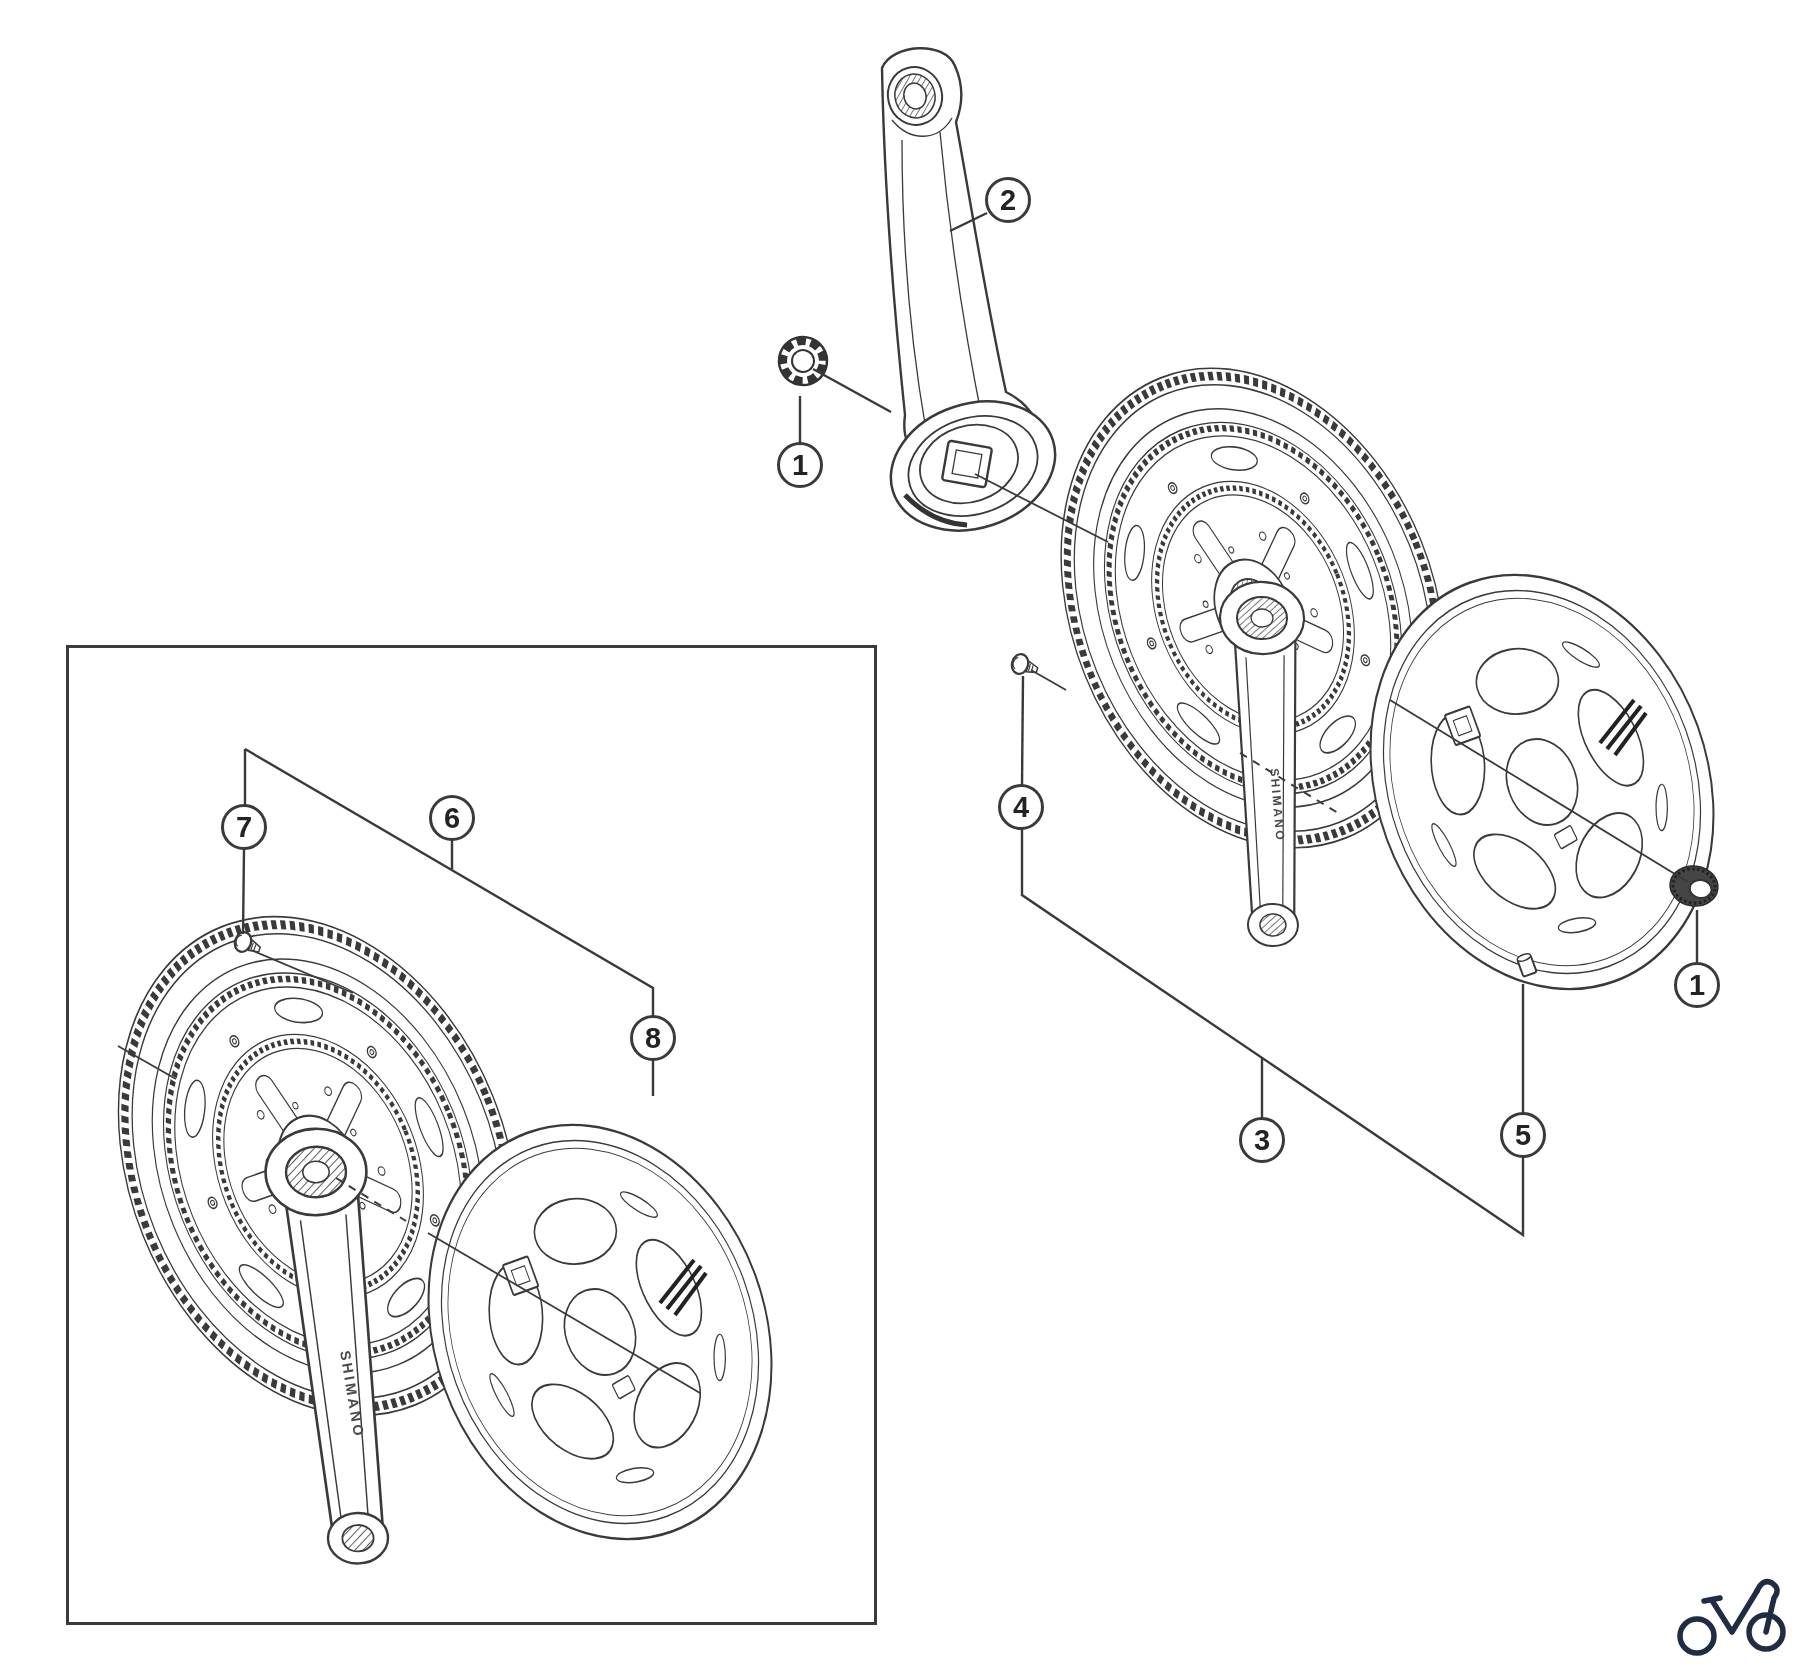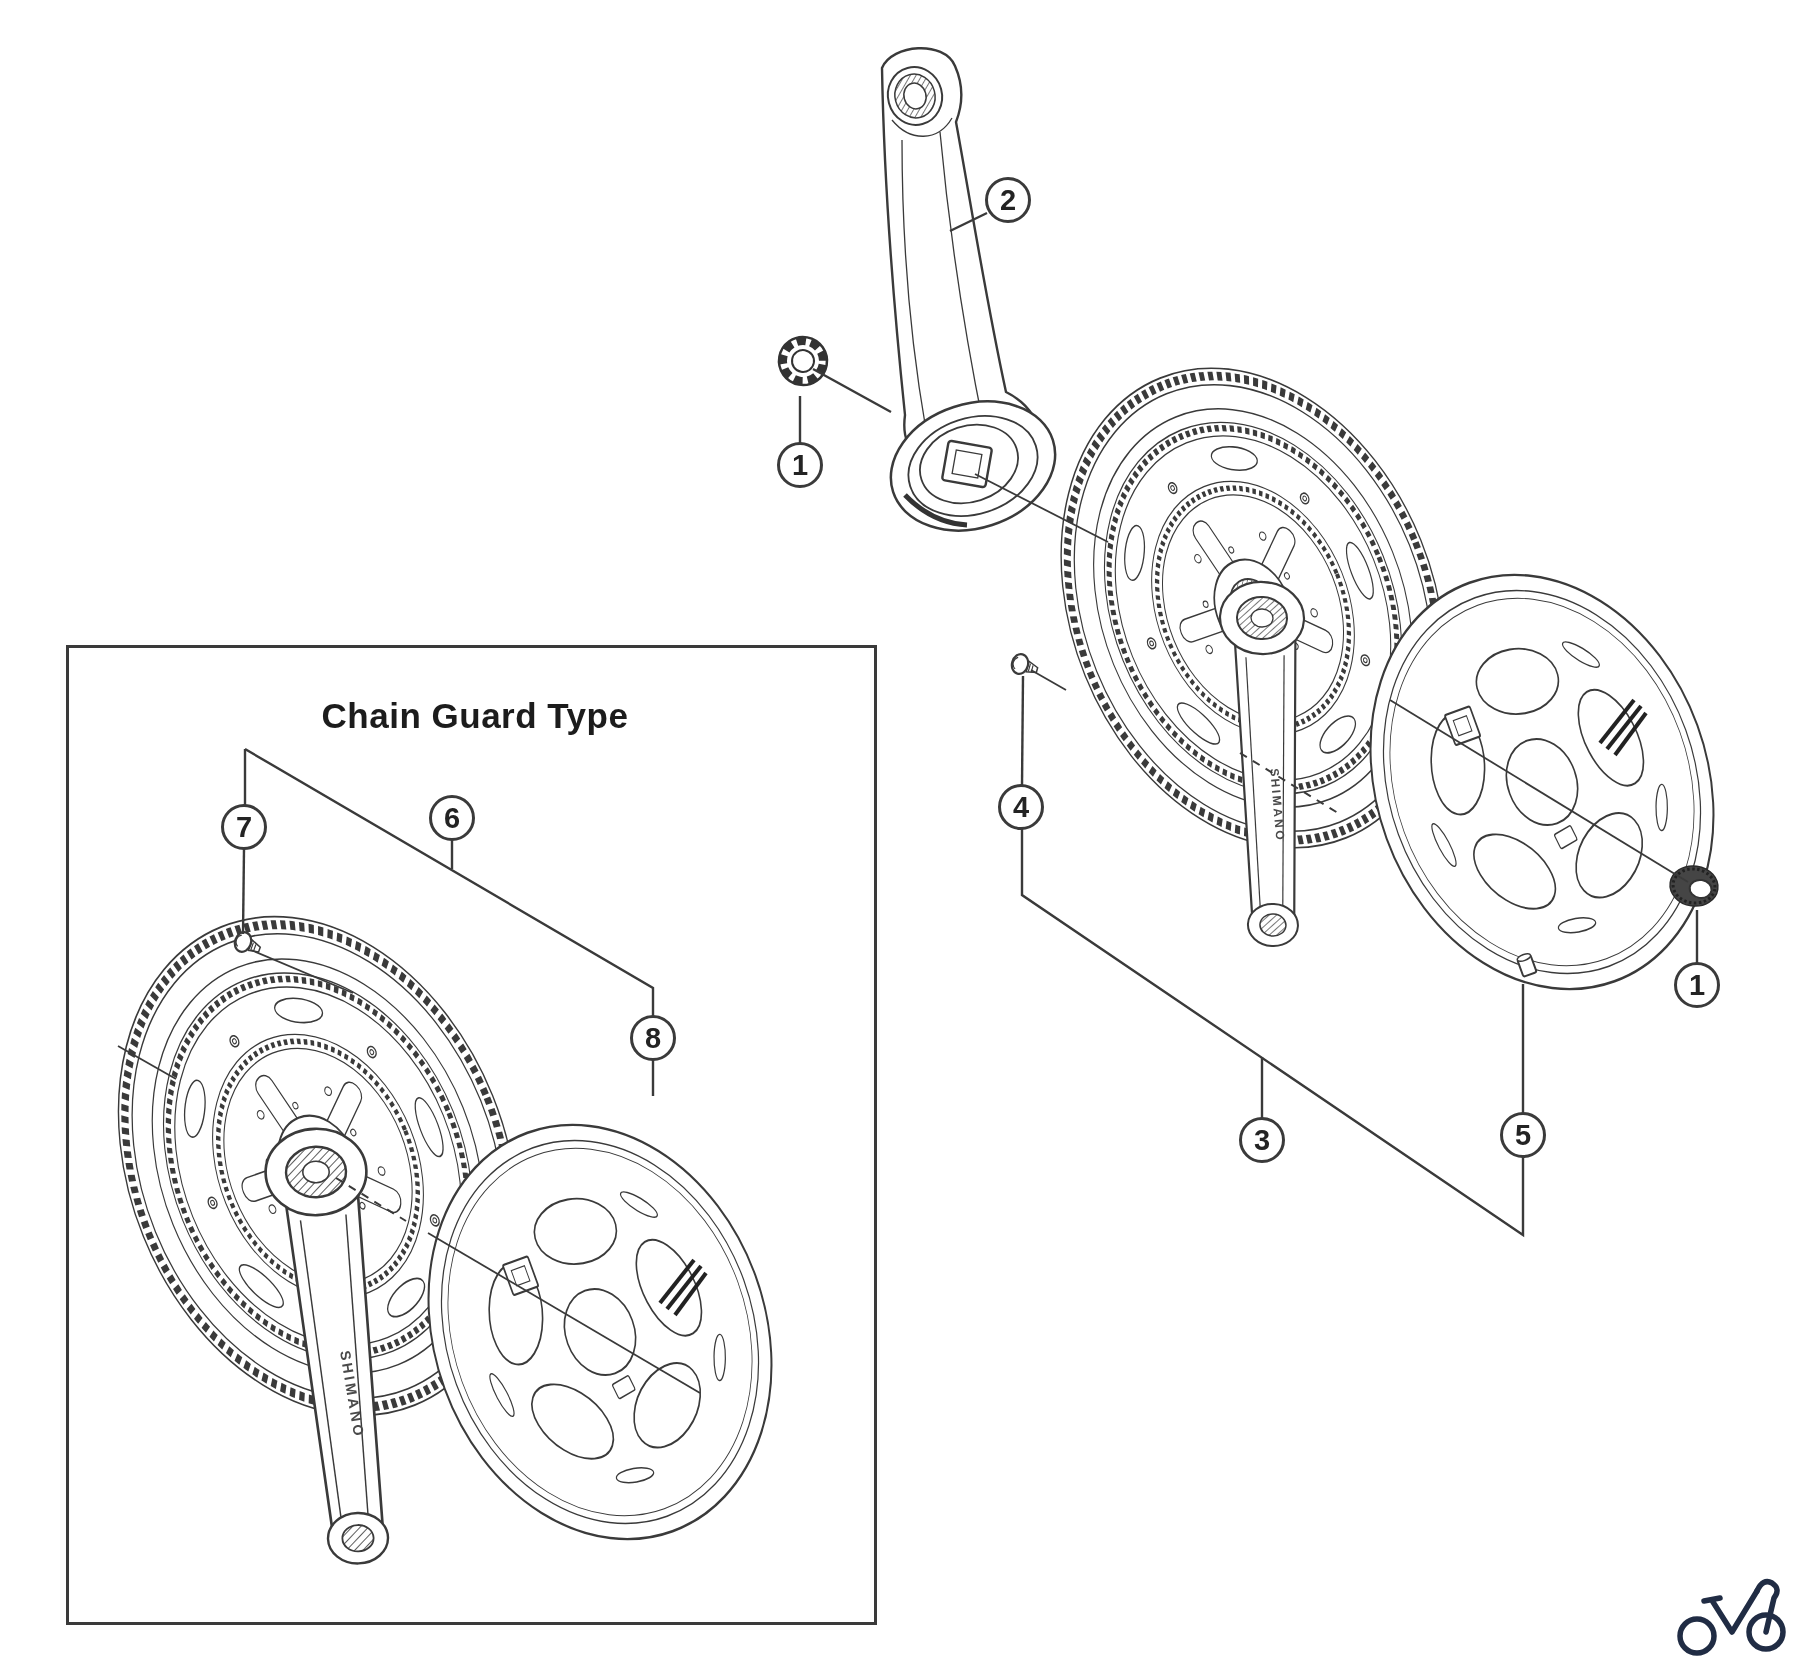--- a/index.html
+++ b/index.html
@@ -306,21 +306,20 @@
         <circle cx="1697" cy="1636" r="17"></circle>
         <circle cx="1766" cy="1632" r="17"></circle>
         <path d="M1704,1601 L1720,1598"></path>
         <path d="M1713,1602 L1732,1632 L1757,1591"></path>
         <path d="M1757,1591 Q1763,1578 1772,1583 Q1781,1589 1774,1598 L1766,1632"></path>
       </g>
     </g>
   </svg>
 
   <div class="guard-box"></div>
-  <div class="box-title">Chain Guard Type</div>
 
   <div class="callout" style="left: 1008px; top: 200px;">
       <span>2</span>
     </div>
   <div class="callout" style="left: 800px; top: 465px;">
       <span>1</span>
     </div>
   <div class="callout" style="left: 1021px; top: 807px;">
       <span>4</span>
     </div>

